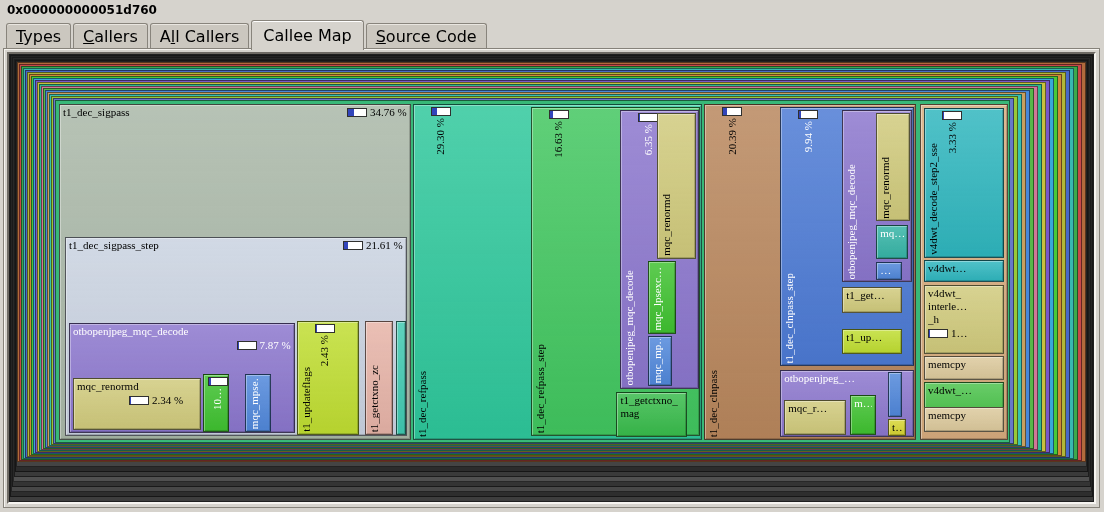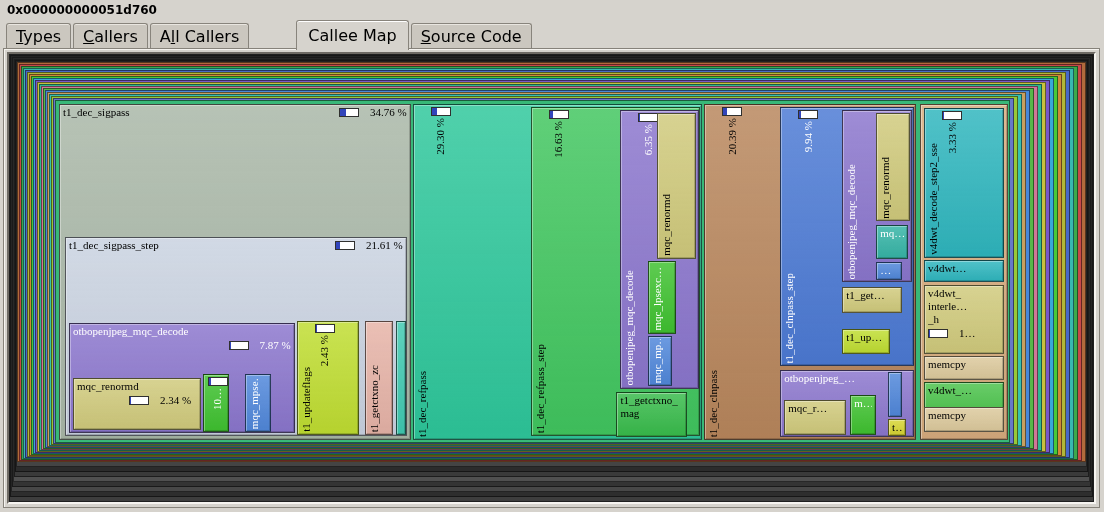--- a/index.html
+++ b/index.html
@@ -10,21 +10,21 @@
   }
   .title{position:absolute;left:7px;top:3px;font-size:12px;font-weight:bold;}
   .tabbar{position:absolute;left:6px;top:26px;height:23px;display:flex;align-items:flex-end;}
   .tab{
     font-size:16px;padding:3px 9px;margin-right:2px;background:#cbc7bf;
     border:1px solid #88847c;border-bottom:none;border-radius:3px 3px 0 0;
     box-shadow:inset 0 1px 0 #e9e6e0;cursor:default;white-space:nowrap;
   }
   .tab.active{
     background:#d6d3cd;padding:5px 11px;position:relative;z-index:3;
-    box-shadow:inset 0 1px 0 #ffffff;margin-bottom:-1px;margin-left:45px;
+    box-shadow:inset 0 1px 0 #ffffff;margin-bottom:-1px;
   }
   .panel{
     position:absolute;left:3px;top:48px;width:1097px;height:460px;
     background:#d6d3cd;border:1px solid #86827a;box-shadow:inset 1px 1px 0 #f5f3ef;
     box-sizing:border-box;
   }
   .widget{
     position:absolute;left:3px;top:3px;right:3px;bottom:3px;
     border:2px solid;border-color:#6e6a64 #f6f4f0 #f6f4f0 #6e6a64;
   }
@@ -33,21 +33,21 @@
   .block{
     position:absolute;box-sizing:border-box;overflow:hidden;
     border:1px solid rgba(0,0,0,.6);
     box-shadow:inset 1px 1px 0 rgba(255,255,255,.35), inset -1px -1px 0 rgba(0,0,0,.18);
     background-image:linear-gradient(rgba(255,255,255,.16),rgba(0,0,0,.05));
     font-size:11px;line-height:13px;
   }
   .horz{padding:1px 3px;}
   .line1{display:flex;justify-content:space-between;align-items:flex-start;gap:4px;}
   .lbl{white-space:pre-line;overflow:hidden;}
-  .pct-group{display:inline-flex;align-items:center;gap:11px;white-space:nowrap;flex:0 0 auto;}
+  .pct-group{display:inline-flex;align-items:center;gap:3px;white-space:nowrap;flex:0 0 auto;}
   .line2{display:flex;margin-top:1px;}
   .line2.right{justify-content:flex-end;}
   .line2.indent{padding-left:52px;}
   .vert{display:flex;flex-direction:row;align-items:stretch;gap:2px;padding:2px;}
   .vname{
     writing-mode:vertical-rl;transform:rotate(180deg);
     align-self:flex-end;max-height:100%;overflow:hidden;white-space:pre-line;
   }
   .vpct{display:flex;flex-direction:column;align-items:center;gap:2px;align-self:flex-start;flex:0 0 auto;}
   .vpct-text{writing-mode:vertical-rl;transform:rotate(180deg);white-space:nowrap;}
@@ -246,21 +246,21 @@
         <div class="block horz" style="left: 867.137px; top: 207.652px; width: 25.9726px; height: 18.7246px; background-color: rgb(80, 135, 218); color: rgb(255, 255, 255);">
           <div class="line1">
             <span class="lbl">…</span>
           </div>
         </div>
         <div class="block horz" style="left: 833.173px; top: 233.275px; width: 59.9368px; height: 25.6232px; background-color: rgb(208, 202, 124); color: rgb(0, 0, 0);">
           <div class="line1">
             <span class="lbl">t1_get…</span>
           </div>
         </div>
-        <div class="block horz" style="left: 833.173px; top: 274.667px; width: 48px; height: 25.6232px; background-color: rgb(191, 221, 49); color: rgb(0, 0, 0);">
+        <div class="block horz" style="left: 833.173px; top: 274.667px; width: 60px; height: 25.6232px; background-color: rgb(191, 221, 49); color: rgb(0, 0, 0);">
           <div class="line1">
             <span class="lbl">t1_up…</span>
           </div>
         </div>
         <div class="block horz" style="left: 771.238px; top: 316.058px; width: 133.859px; height: 67px; background-color: rgb(139, 118, 205); color: rgb(255, 255, 255);">
           <div class="line1">
             <span class="lbl">otbopenjpeg_…</span>
           </div>
         </div>
         <div class="block horz" style="left: 775.234px; top: 345.623px; width: 61.9347px; height: 35.4783px; background-color: rgb(208, 202, 124); color: rgb(0, 0, 0);">

